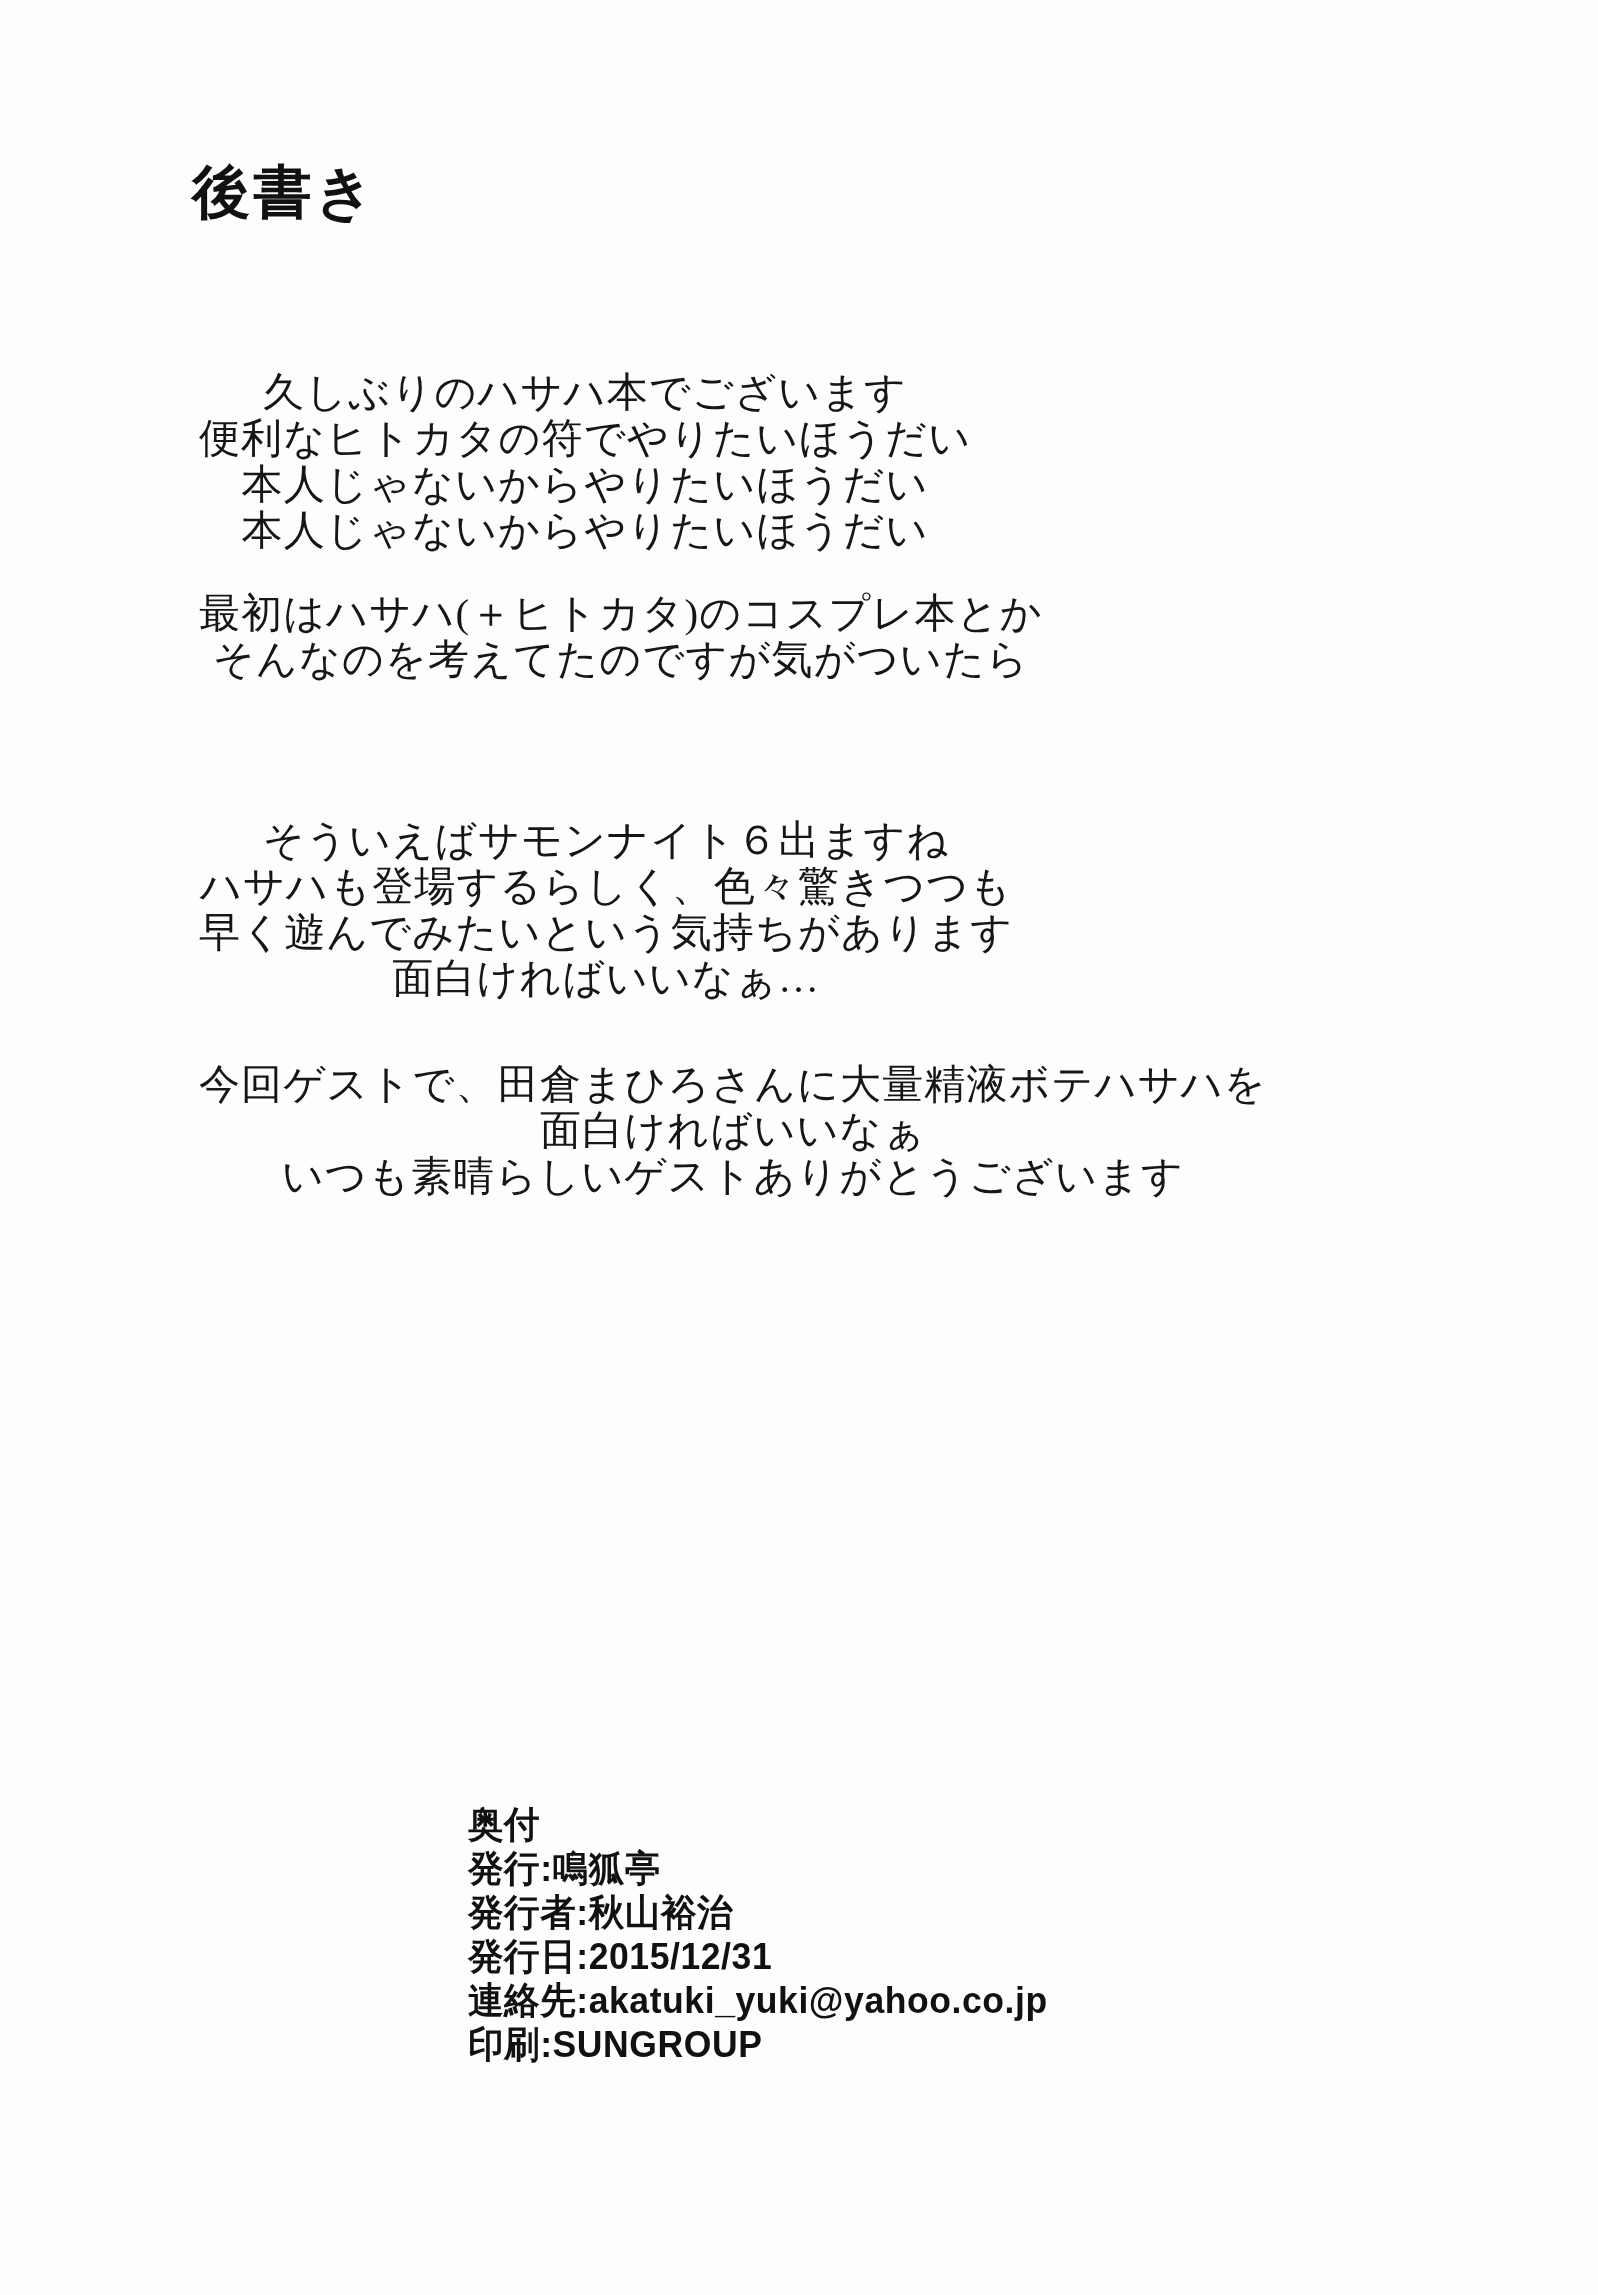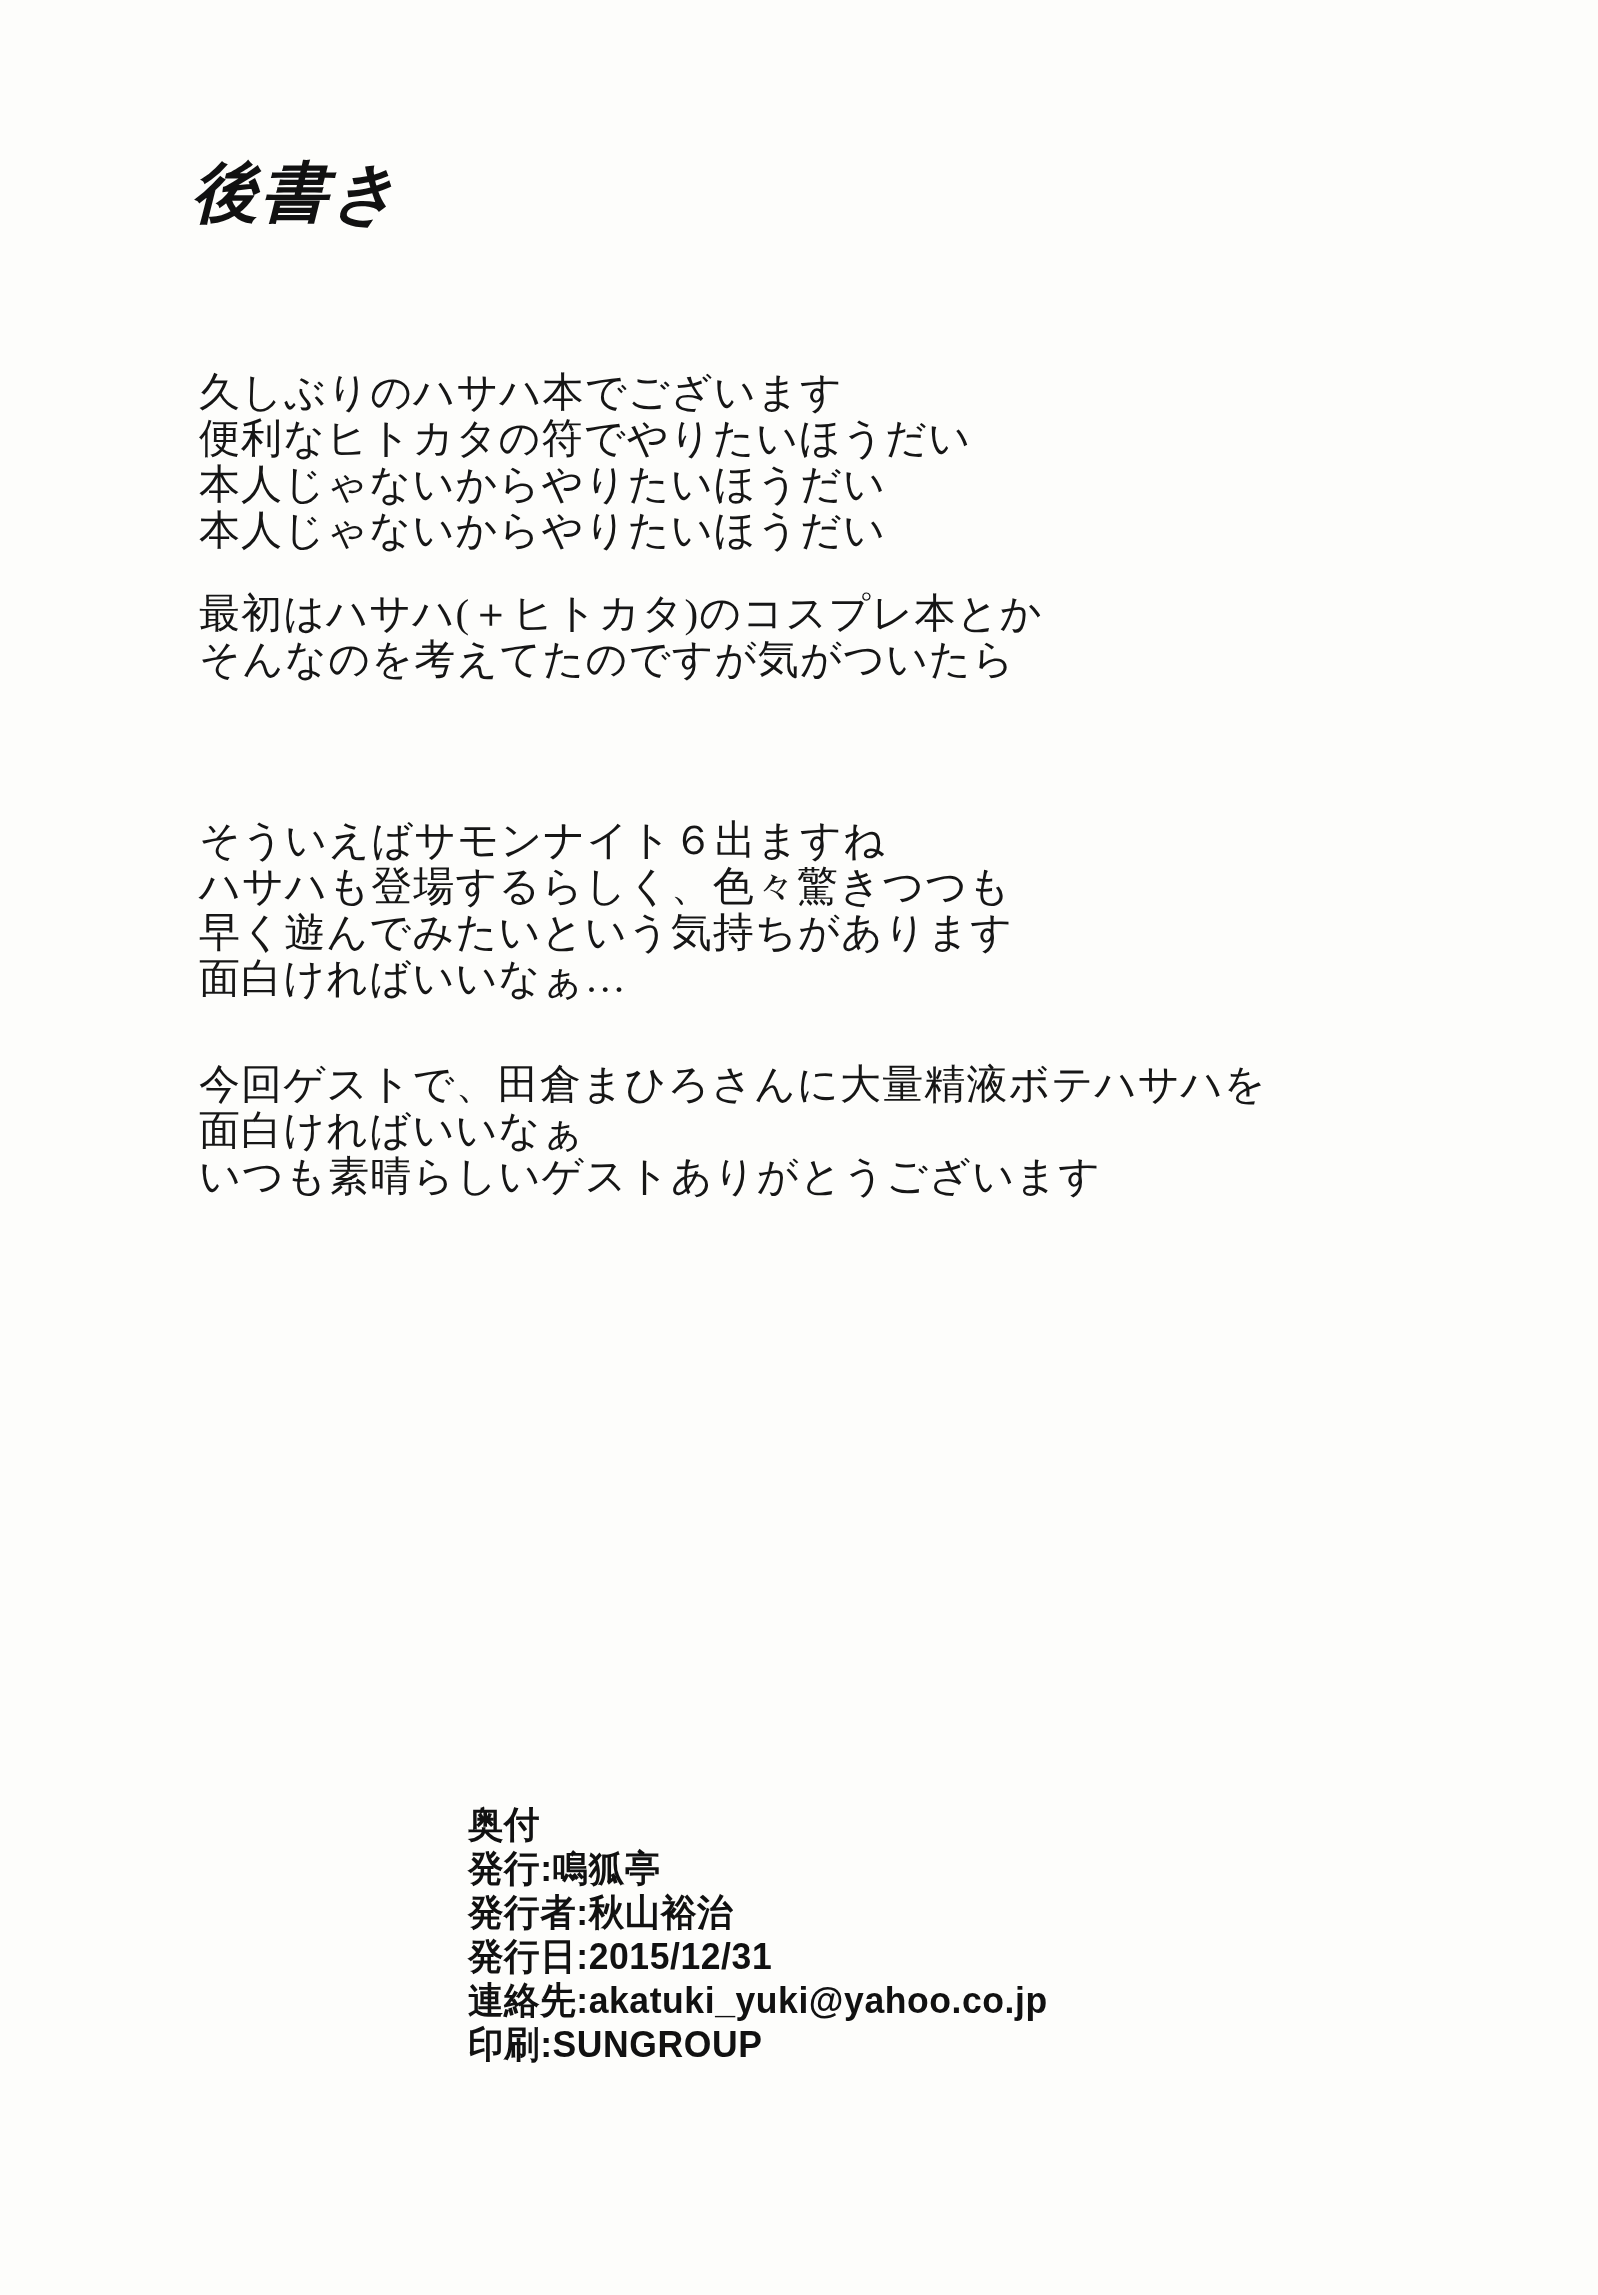--- a/index.html
+++ b/index.html
@@ -15,39 +15,38 @@
     overflow: hidden;
     color: #151515;
   }
   
   .title {
     position: absolute;
     left: 192px;
     top: 144px;
     font-family: "DejaVu Sans", "Liberation Sans", sans-serif;
     font-weight: 900;
-    font-size: 66px;
+    font-size: 58px;
     line-height: 97px;
     letter-spacing: 3.4px;
     color: #111;
     white-space: nowrap;
-    font-style: italic;
   }
   
   .para {
     position: absolute;
     left: 199px;
     font-family: "Liberation Serif", "DejaVu Serif", serif;
     font-size: 41px;
     line-height: 46px;
     letter-spacing: 1.1px;
     color: #161616;
     white-space: nowrap;
   }
-  .para .line { height: 46px; }
+  .para .line { height: 46px; text-align: center; }
   .p1 { top: 369px; }
   .p2 { top: 590px; }
   .p3 { top: 817px; }
   .p4 { top: 1061px; }
   
   .colophon {
     position: absolute;
     left: 468px;
     top: 1803px;
     font-family: "Liberation Sans", "DejaVu Sans", sans-serif;

